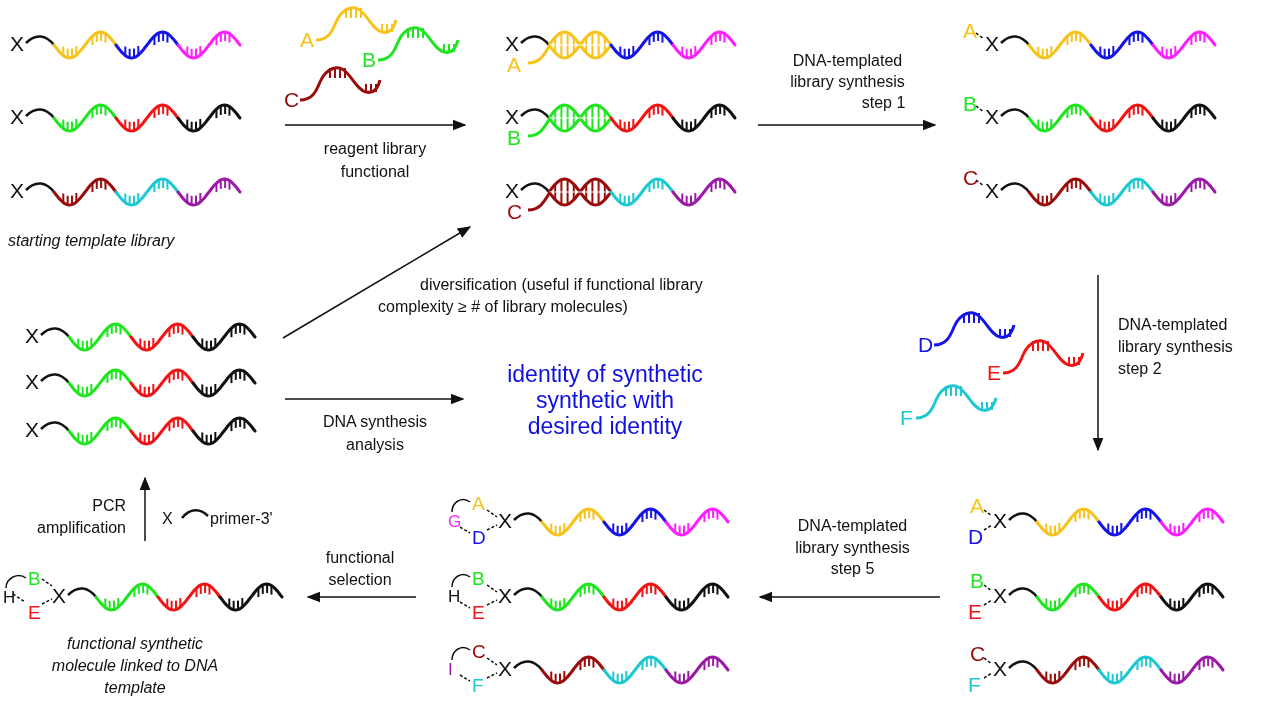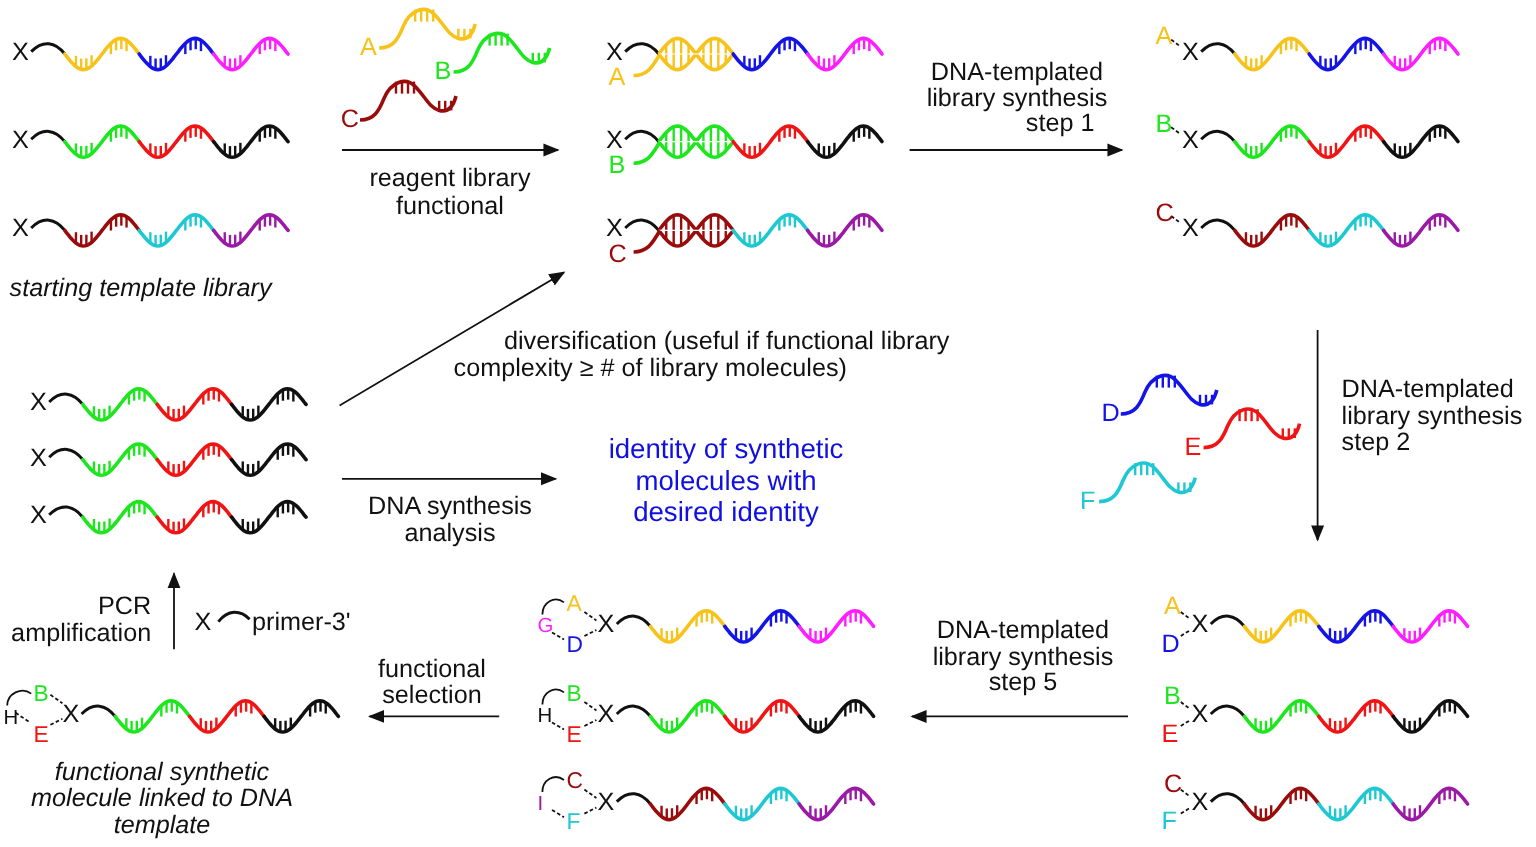--- a/index.html
+++ b/index.html
@@ -1,18 +1,18 @@
 <!DOCTYPE html>
 <html><head>
 <meta charset="utf-8">
 <style>
   html, body { margin:0; padding:0; background:#ffffff; }
   body { width:1280px; height:706px; overflow:hidden; position:relative; font-family:"Liberation Sans", sans-serif; }
   #canvas { position:absolute; left:0; top:0; width:1280px; height:706px; }
-  .lbl { position:absolute; color:#111; font-size:21px; line-height:22px; text-align:center; white-space:nowrap; }
+  .lbl { position:absolute; color:#111; font-size:16px; line-height:22px; text-align:center; white-space:nowrap; }
   .ital { font-style:italic; }
   .blue { color:#1010e0; font-size:23px; line-height:26px; }
   .letter { position:absolute; font-size:19px; line-height:20px; }
 </style>
 </head>
 <body>
 
 <svg id="canvas" viewBox="0 0 1280 706" xmlns="http://www.w3.org/2000/svg">
   <defs>
     <marker id="ah" viewBox="0 0 10 10" refX="9" refY="5" markerWidth="9" markerHeight="9" orient="auto-start-reverse">
@@ -829,21 +829,21 @@
 <div class="lbl" style="left:765px;top:537px;width:175px;">library synthesis</div>
 <div class="lbl" style="left:765px;top:558px;width:175px;">step 5</div>
 
 <div class="lbl" style="left:420px;top:274px;text-align:left;">diversification (useful if functional library</div>
 <div class="lbl" style="left:378px;top:296px;text-align:left;">complexity ≥ # of library molecules)</div>
 
 <div class="lbl" style="left:290px;top:411px;width:170px;">DNA synthesis</div>
 <div class="lbl" style="left:290px;top:434px;width:170px;">analysis</div>
 
 <div class="lbl blue" style="left:470px;top:361px;width:270px;">identity of synthetic</div>
-<div class="lbl blue" style="left:470px;top:387px;width:270px;">molecules with</div>
+<div class="lbl blue" style="left:470px;top:387px;width:270px;">synthetic with</div>
 <div class="lbl blue" style="left:470px;top:413px;width:270px;">desired identity</div>
 
 <div class="lbl" style="left:10px;top:495px;width:116px;text-align:right;">PCR</div>
 <div class="lbl" style="left:0px;top:517px;width:126px;text-align:right;">amplification</div>
 <div class="lbl" style="left:162px;top:508px;">X</div>
 <div class="lbl" style="left:210px;top:508px;">primer-3'</div>
 
 <div class="lbl" style="left:305px;top:547px;width:110px;">functional</div>
 <div class="lbl" style="left:305px;top:569px;width:110px;">selection</div>
 

